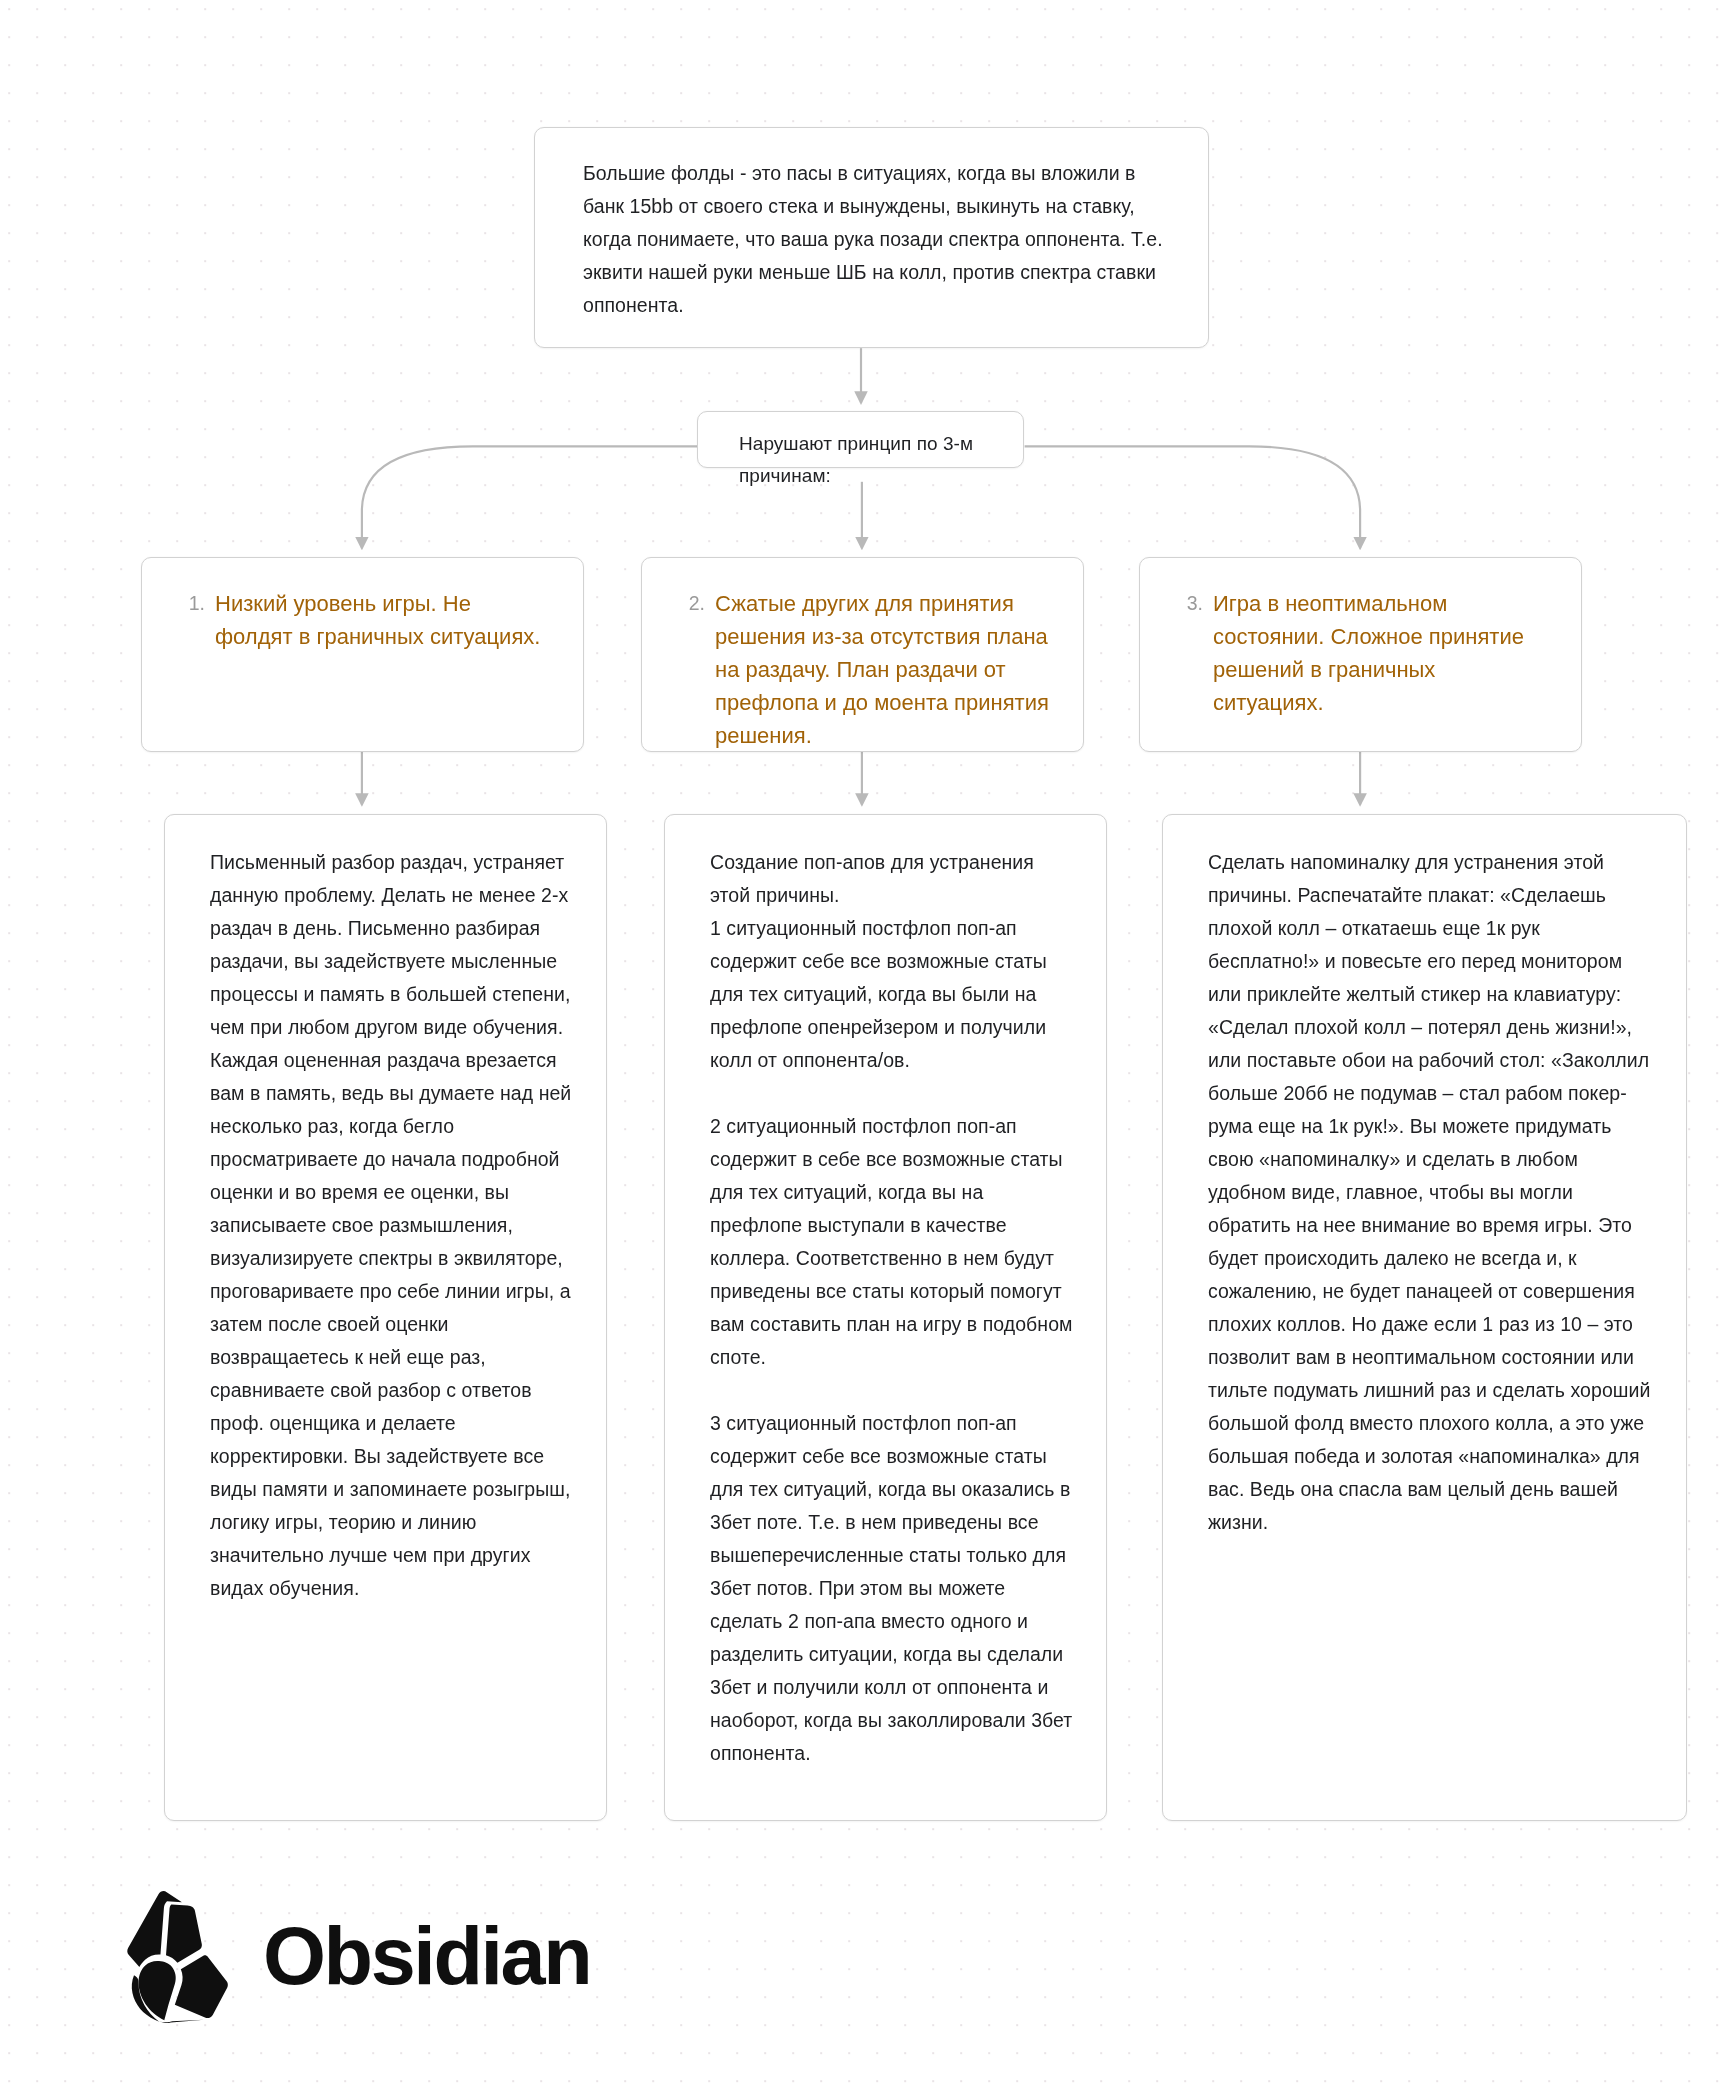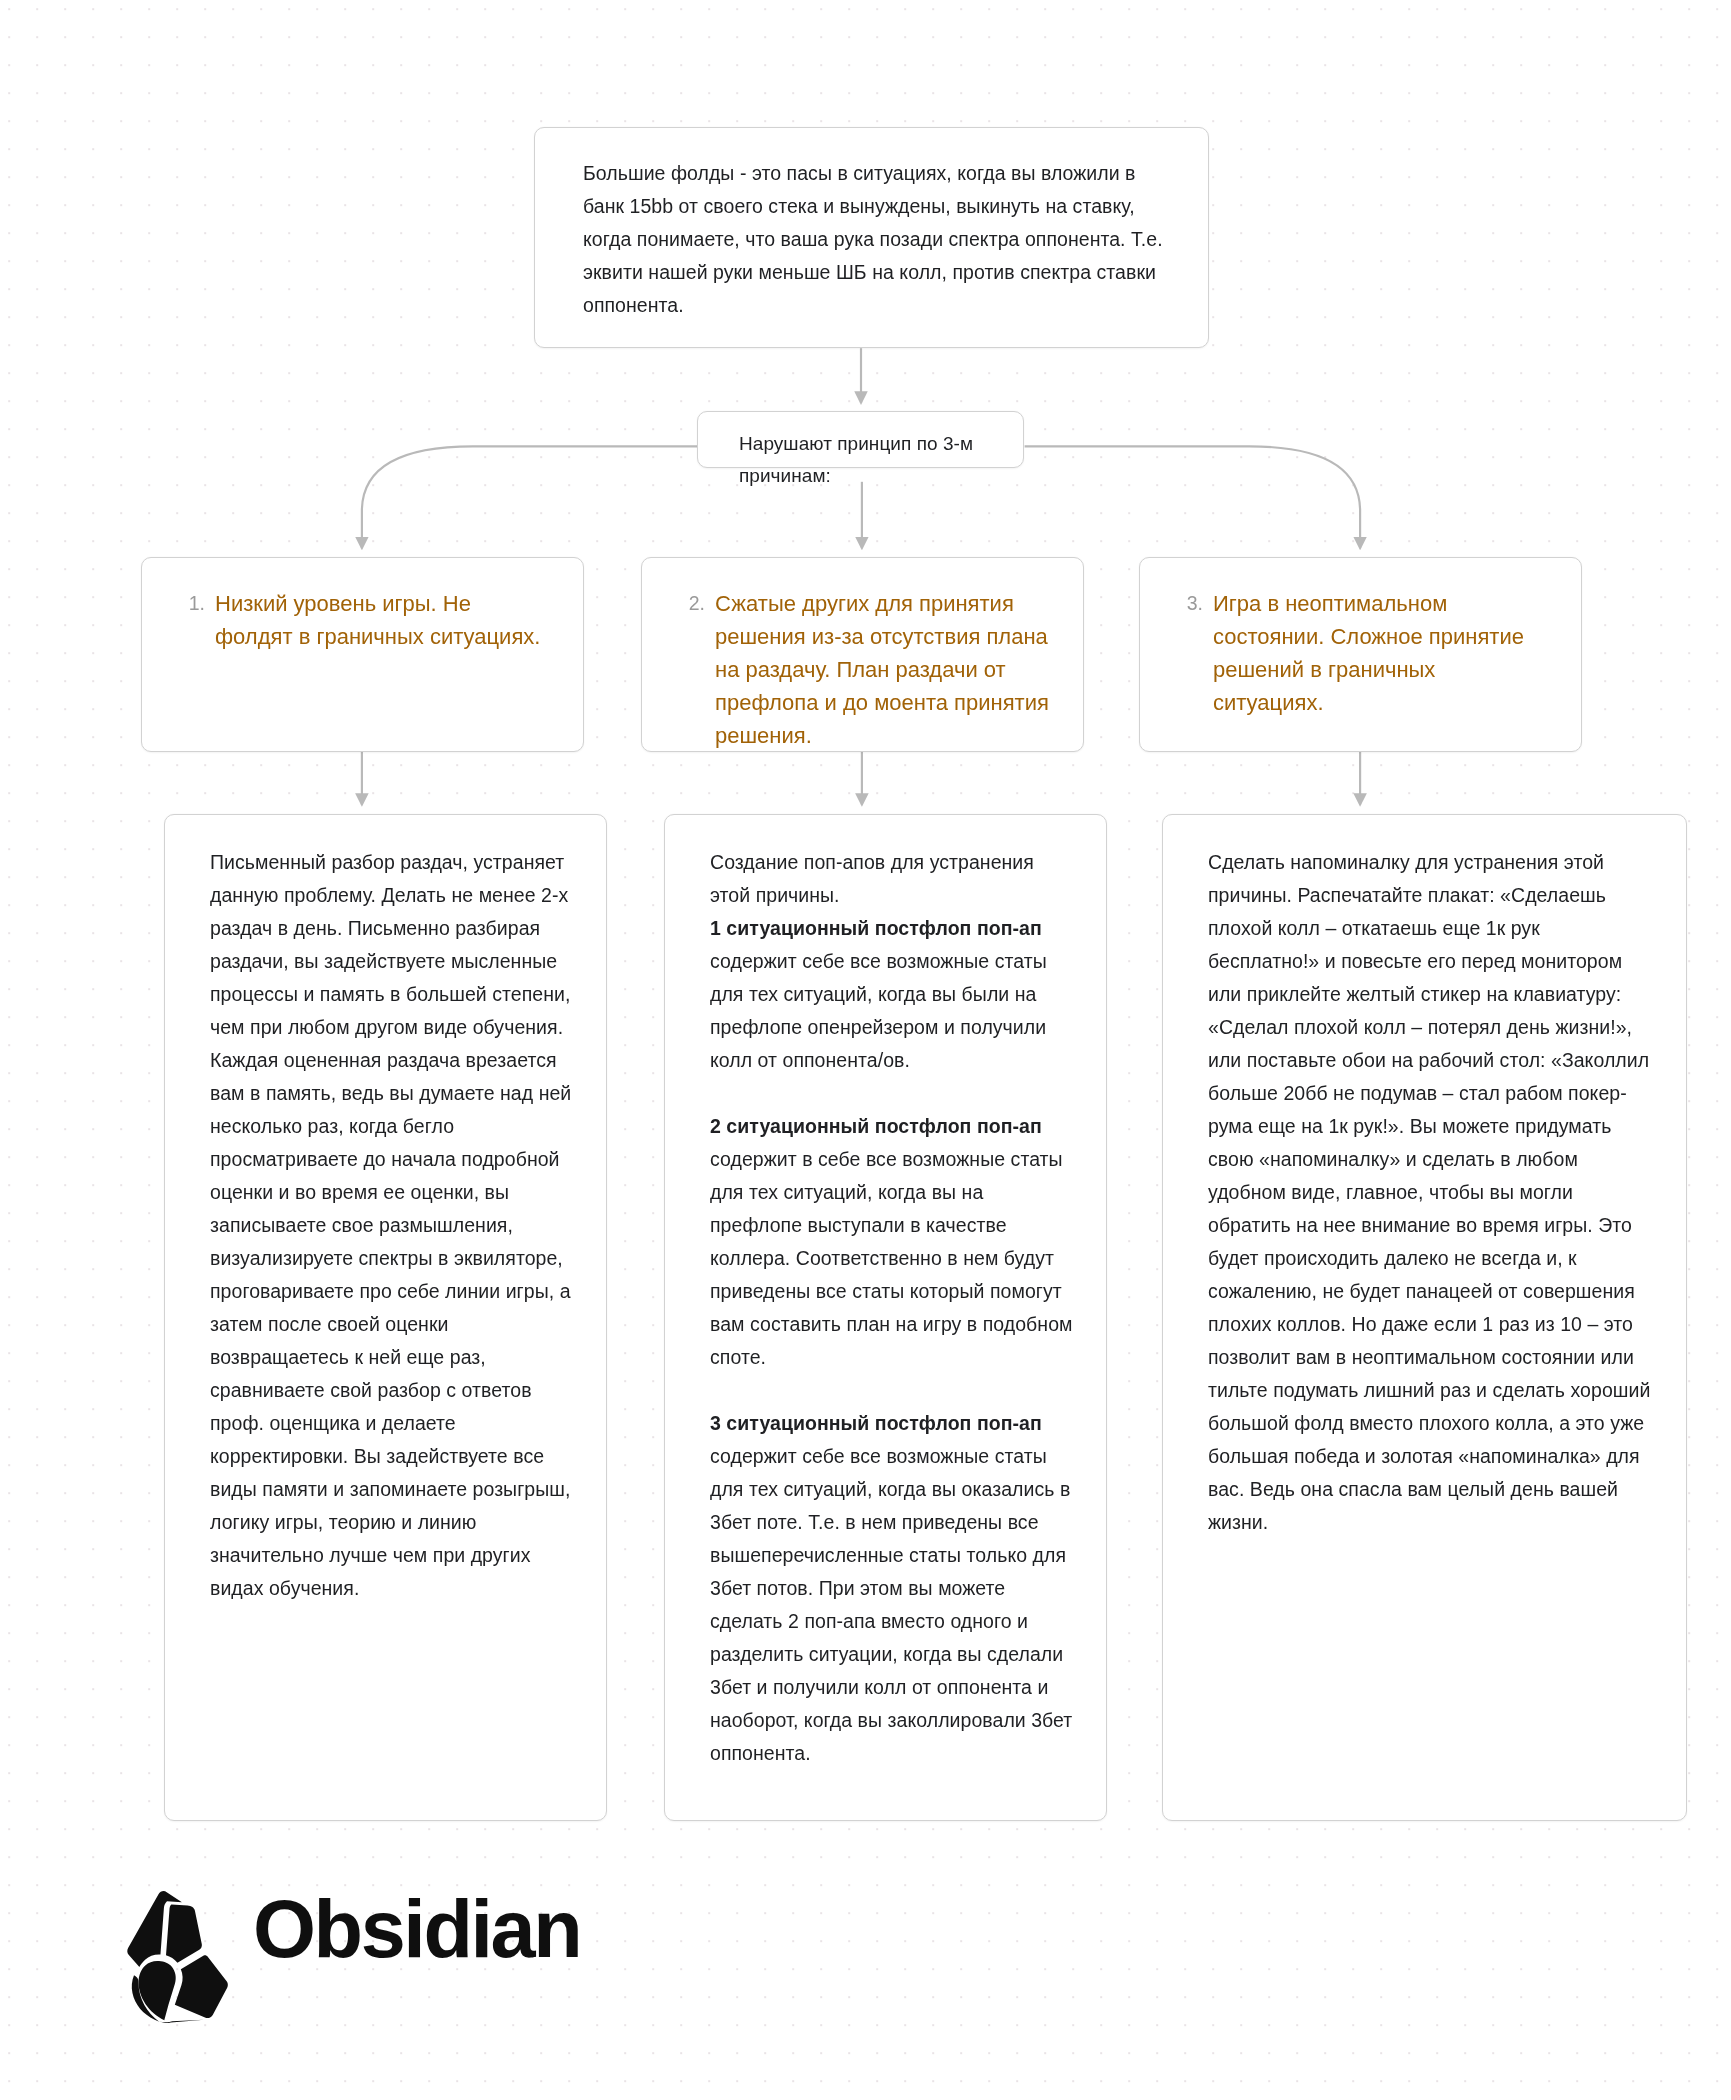--- a/index.html
+++ b/index.html
@@ -55,21 +55,21 @@
     color: #1f2023;
     letter-spacing: 0.05px;
     margin: 0;
   }
 
   .para + .para {
     margin-top: 33px;
   }
 
   .para b {
-    font-weight: 700;
+    font-weight: 400;
   }
 
   
   #card-intro {
     left: 534px;
     top: 127px;
     width: 675px;
     height: 221px;
   }
   #card-intro .card-inner {
@@ -135,22 +135,22 @@
   .solution .card-inner {
     padding: 31px 33px 25.5px 33px;
   }
 
   
   #logo {
     position: absolute;
     left: 109px;
     top: 1889px;
     display: flex;
-    align-items: flex-start;
-    gap: 24px;
+    align-items: center;
+    gap: 34px;
   }
   #logo-mark { display: block; }
   #logo-word {
     font-size: 81px;
     font-weight: 700;
     letter-spacing: -2.4px;
     color: #0f0f0f;
     line-height: 1;
     font-family: "Liberation Sans", "DejaVu Sans", sans-serif;
   }

